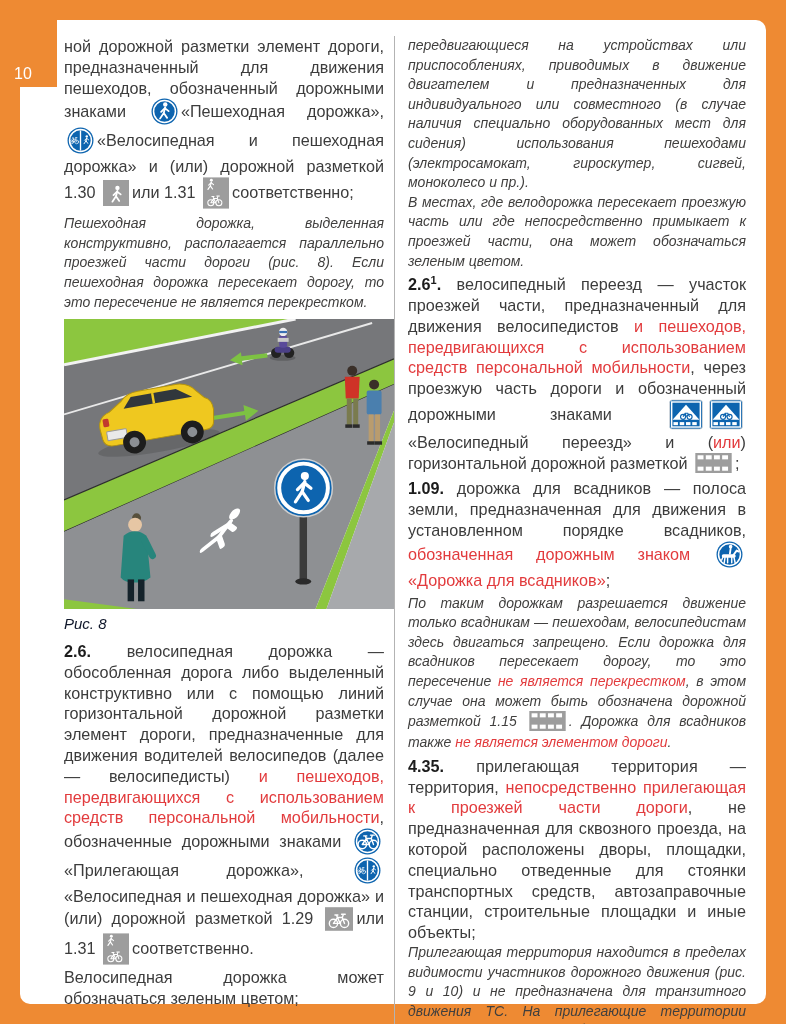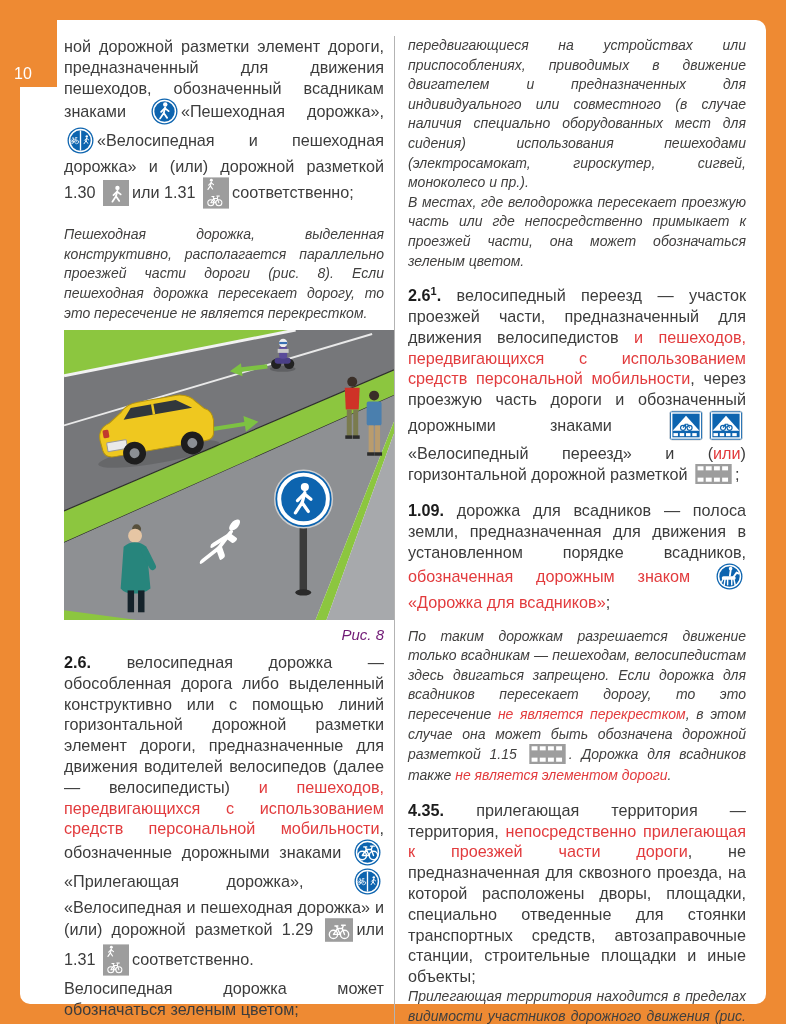--- a/index.html
+++ b/index.html
@@ -21,31 +21,31 @@
     font-size:16px;
   }
   .content{
     position:absolute;left:64px;top:36px;width:682px;
     display:flex;gap:0;
   }
   .col{box-sizing:border-box;}
   .col-left{width:330px;padding-right:10px;}
   .col-right{width:352px;border-left:1px solid #b3b3b3;padding-left:13px;min-height:932px;}
   p{margin:0;color:#3C3C3C;font-size:16.2px;line-height:20.8px;text-align:justify;}
-  p.sp{margin-top:14px;}
+  p.sp{margin-top:3px;}
   p.it{font-style:italic;font-size:14px;line-height:19.6px;color:#403f3e;}
   .b{font-weight:bold;color:#1c1c1c;}
   .red{color:#E23B3D;}
   .ired{color:#E23B3D;font-style:italic;}
   sup{font-size:11px;line-height:0;}
   .icn{display:inline-block;vertical-align:middle;margin:0 3px 2px 3px;}
   .icn svg{display:block;}
   .figure{width:330px;height:292px;margin:7px 0 3px 0;}
   .figure svg{display:block;}
-  .caption{text-align:right;font-style:italic;font-size:15px;color:#701a75;margin:0 0 6px 0;}
+  .caption{text-align:left;font-style:italic;font-size:15px;color:#0f172a;margin:0 0 6px 0;}
   .defs{position:absolute;width:0;height:0;overflow:hidden;}
 </style>
 </head>
 <body>
 
 <svg class="defs" xmlns="http://www.w3.org/2000/svg">
   <defs>
     <g id="sym-walk" fill="none" stroke="currentColor" stroke-width="2.4" stroke-linecap="round">
       <circle cx="19" cy="8.5" r="3" fill="currentColor" stroke="none"></circle>
       <path d="M19 12.5 L17 20"></path>
@@ -72,21 +72,21 @@
 
 <div class="page"></div>
 <div class="page-tab">
   <span>10</span>
 </div>
 
 <div class="content">
 
   <div class="col col-left">
 
-    <p><span>ной дорожной разметки элемент дороги, предназначенный для движения пешеходов, обозначенный всадникам знаками </span><span class="icn"><svg width="27" height="27" viewBox="0 0 36 36">
+    <p><span>ной дорожной разметки элемент дороги, предназначенный для движения пешеходов, обозначенный дорожными знаками </span><span class="icn"><svg width="27" height="27" viewBox="0 0 36 36">
             <circle cx="18" cy="18" r="17.3" fill="#0D64AF"></circle>
             <circle cx="18" cy="18" r="14.6" fill="none" stroke="#fff" stroke-width="2"></circle>
             <use href="#sym-walk" color="#fff"></use>
           </svg></span><span>«Пешеходная дорожка», </span><span class="icn"><svg width="27" height="27" viewBox="0 0 36 36">
             <circle cx="18" cy="18" r="17.3" fill="#0D64AF"></circle>
             <circle cx="18" cy="18" r="14.6" fill="none" stroke="#fff" stroke-width="2"></circle>
             <path d="M18 4.5 L18 31.5" stroke="#fff" stroke-width="1.8"></path>
             <g transform="translate(1.5,9.5) scale(0.45)">
               <use href="#sym-bike" color="#fff" stroke-width="3.4"></use>
             </g>

